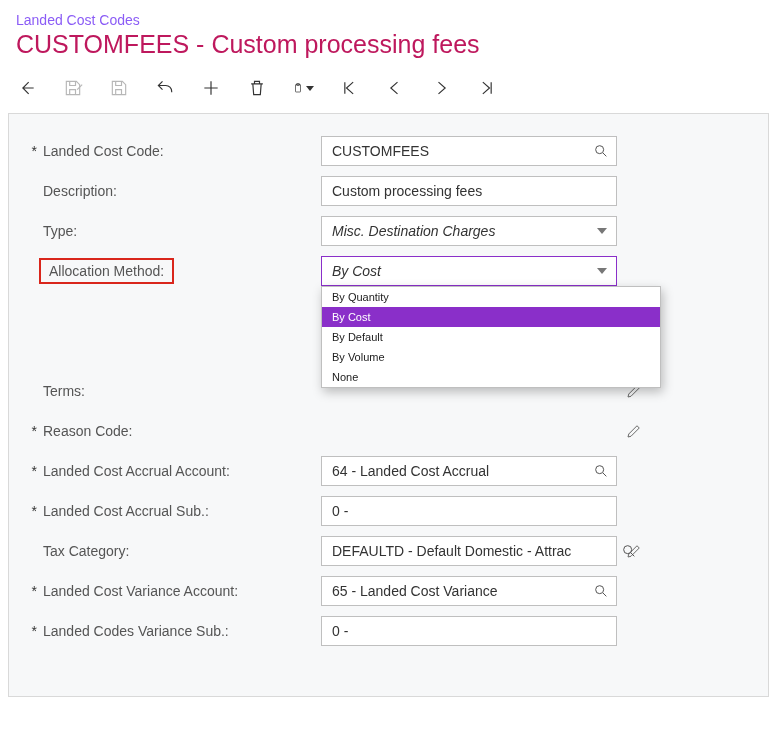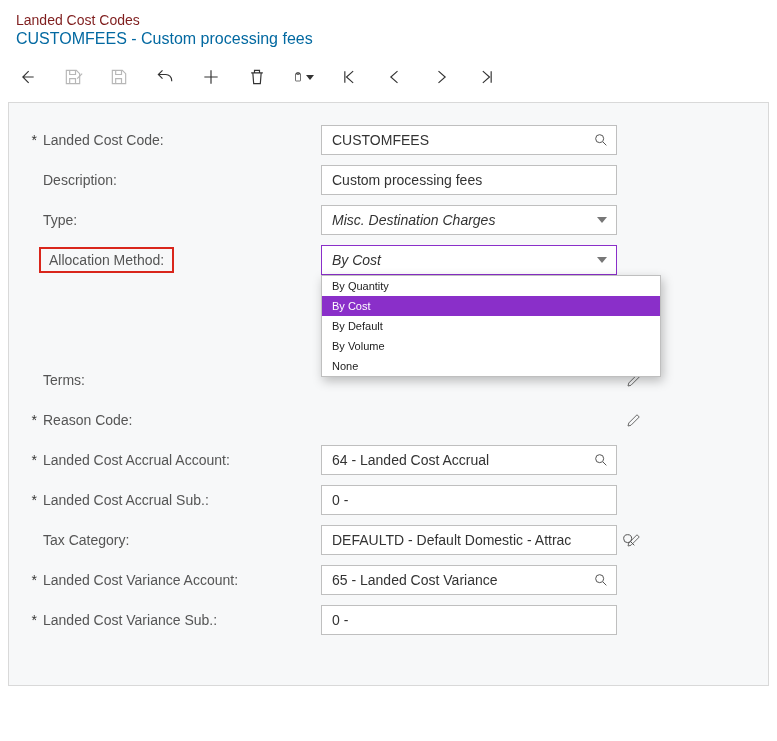--- a/index.html
+++ b/index.html
@@ -7,29 +7,29 @@
     font-family: Arial, Helvetica, sans-serif;
     font-size: 14px;
     color: #333;
     background: #fff;
     width: 777px;
   }
   .header {
     padding: 12px 16px 8px 16px;
   }
   .breadcrumb {
-    color: #7f1d1d;
+    color: #8b5cf6;
     font-size: 14px;
     cursor: pointer;
     display: inline-block;
   }
   .title {
-    font-size: 16px;
+    font-size: 25px;
     font-weight: 400;
-    color: #0369a1;
+    color: #be185d;
     margin-top: 2px;
   }
   .toolbar {
     display: flex;
     align-items: center;
     gap: 24px;
     padding: 10px 16px 14px 16px;
   }
   .tb-btn {
     width: 22px;
@@ -378,20 +378,20 @@
       <svg class="search-icon" viewBox="0 0 24 24">
           <circle cx="10" cy="10" r="6"></circle>
           <path d="M20 20l-5-5"></path>
         </svg>
     </div>
   </div>
 
   <div class="form-row">
     <div class="label-cell">
       <span class="req">*</span>
-      <span class="label-text">Landed Cost Variance Sub.:</span>
+      <span class="label-text">Landed Codes Variance Sub.:</span>
     </div>
     <div class="input-cell">
       <div class="text-input">0 -</div>
     </div>
   </div>
 
 </div>
 
 </body></html>

